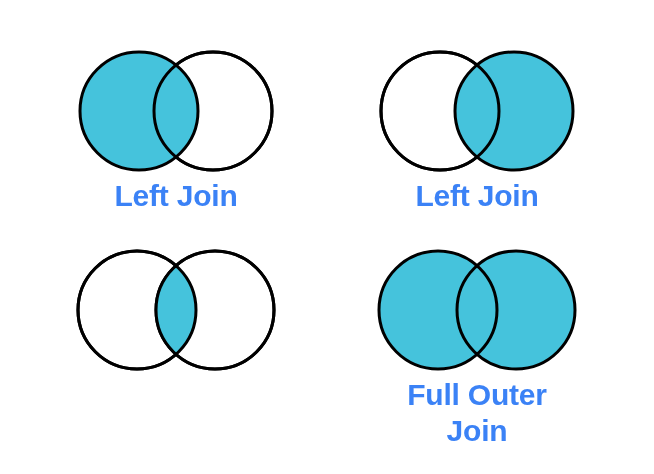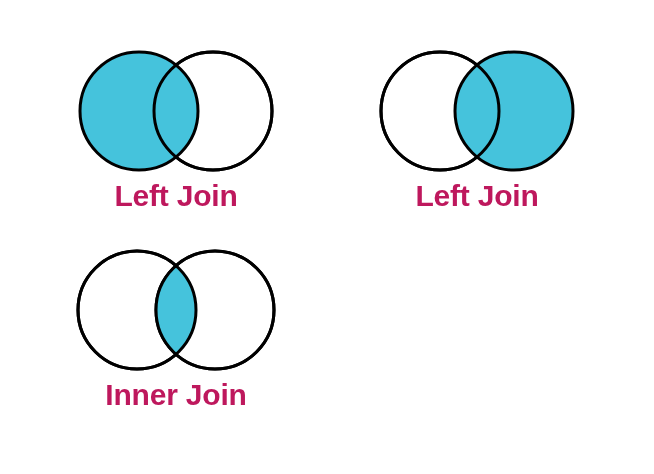--- a/index.html
+++ b/index.html
@@ -29,21 +29,21 @@
   .join-label {
     position: absolute;
     left: 0;
     width: 100%;
     text-align: center;
     font-family: "Liberation Sans", sans-serif;
     font-weight: bold;
     font-size: 30px;
     line-height: 36px;
     letter-spacing: -0.2px;
-    color: #be185d;
+    color: #3b82f6;
     white-space: pre-line;
   }
   
   #cell-left-join   { left: 26px;  top: 44px;  width: 300px; height: 176px; }
   #cell-right-join  { left: 327px; top: 44px;  width: 300px; height: 176px; }
   #cell-inner-join  { left: 26px;  top: 243px; width: 300px; height: 176px; }
   #cell-full-outer  { left: 327px; top: 243px; width: 300px; height: 212px; }
 
   #cell-left-join  .join-label,
   #cell-right-join .join-label,
@@ -106,17 +106,26 @@
       </defs>
       <circle cx="111" cy="67" r="59" fill="#ffffff" stroke="#000000" stroke-width="3"></circle>
       <circle cx="189" cy="67" r="59" fill="#ffffff" stroke="#000000" stroke-width="3"></circle>
 
       <g clip-path="url(#clip-ij-left)">
         <circle cx="189" cy="67" r="59" fill="#45c3dc" stroke="none"></circle>
       </g>
       <circle cx="111" cy="67" r="59" fill="none" stroke="#000000" stroke-width="3"></circle>
       <circle cx="189" cy="67" r="59" fill="none" stroke="#000000" stroke-width="3"></circle>
     </svg>
-    <div class="join-label">Inner Join</div>
   </div>
 
+  <div class="join-cell" id="cell-full-outer">
+    <svg class="venn-svg" width="300" height="134" viewBox="0 0 300 134">
+      <circle cx="111" cy="67" r="59" fill="#45c3dc" stroke="none"></circle>
+      <circle cx="189" cy="67" r="59" fill="#45c3dc" stroke="none"></circle>
+      <circle cx="111" cy="67" r="59" fill="none" stroke="#000000" stroke-width="3"></circle>
+      <circle cx="189" cy="67" r="59" fill="none" stroke="#000000" stroke-width="3"></circle>
+    </svg>
+    <div class="join-label">Full Outer
+Join</div>
+  </div>
 
 </div>
 
 </body></html>

